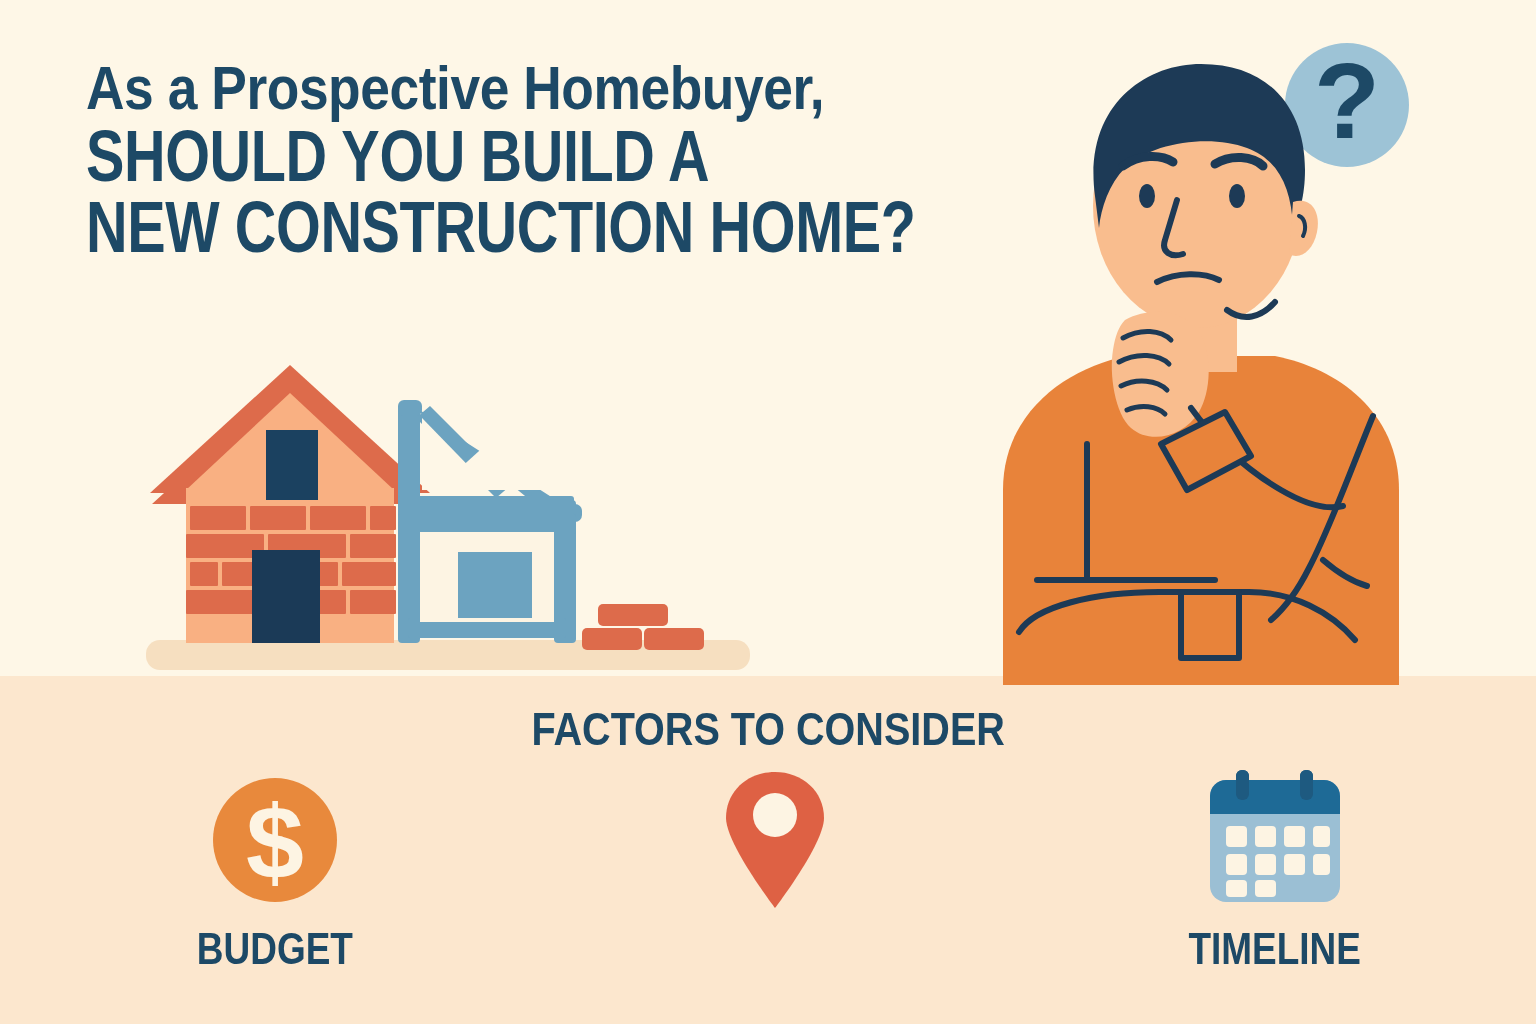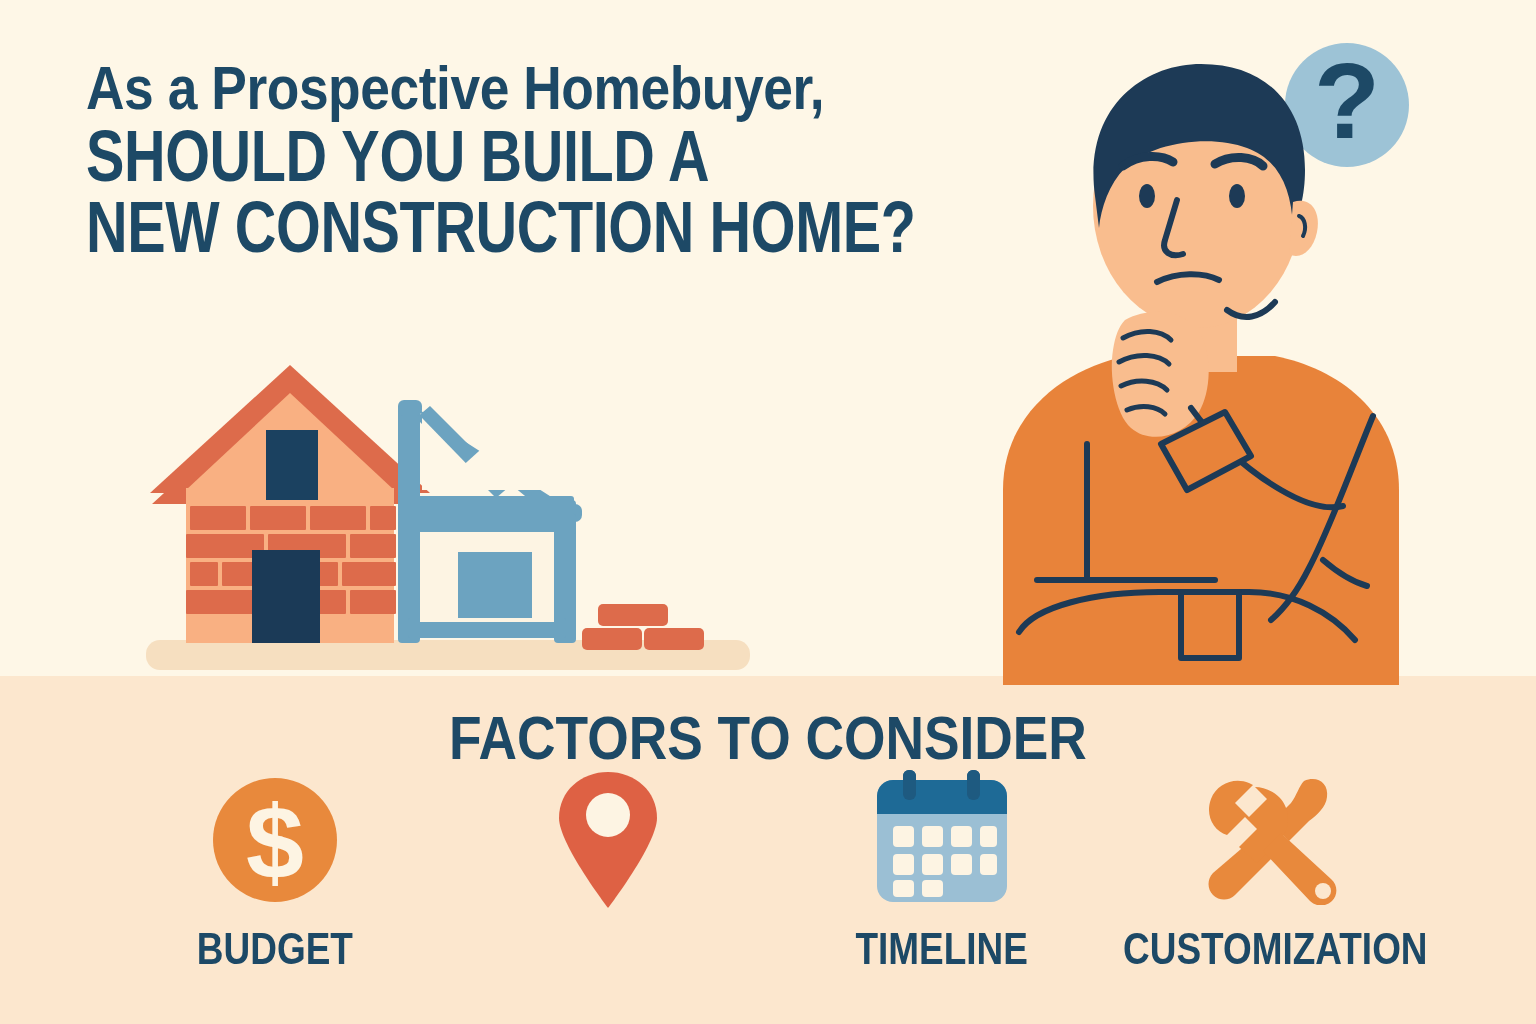--- a/index.html
+++ b/index.html
@@ -84,21 +84,21 @@
     height: 665px;
   }
 
   
   .factors-title {
     position: absolute;
     left: 0;
     top: 702px;
     width: 1536px;
     text-align: center;
-    font-size: 62px;
+    font-size: 46px;
     font-weight: bold;
     color: #1D4966;
     letter-spacing: 0px;
   }
   .factors-title span {
     display: inline-block;
     transform: scaleX(0.86);
   }
 
   .factors-row {
@@ -329,36 +329,16 @@
             <rect x="26" y="110" width="21" height="17" rx="4"></rect>
             <rect x="55" y="110" width="21" height="17" rx="4"></rect>
           </g>
         </svg>
       </div>
       <div class="factor-label">
         <span>TIMELINE</span>
       </div>
     </div>
 
-    <div class="factor">
-      <div class="factor-icon">
-        <svg width="140" height="130" viewBox="0 0 140 130" xmlns="http://www.w3.org/2000/svg">
-
-          <g fill="#E8893C">
-            <path d="M 99 6 C 112 0 124 8 122 22 C 121 32 112 40 104 46 L 84 66 L 66 48 L 86 28 C 92 20 94 11 99 6 Z"></path>
-            <path d="M 64 50 L 82 68 L 30 120 C 24 126 14 126 8 120 C 2 114 2 104 8 98 Z"></path>
-          </g>
-
-          <g fill="#E8893C">
-            <path d="M 44 8 C 30 2 12 8 6 24 C 0 40 8 56 22 60 L 40 42 L 52 54 L 34 72 L 52 88 L 74 66 C 86 54 86 34 74 22 C 68 16 58 12 50 12 L 62 24 L 44 42 L 30 28 L 48 10 Z"></path>
-            <path d="M 58 76 L 76 58 L 126 104 C 133 110 133 120 127 126 C 121 132 111 132 105 126 Z"></path>
-            <circle cx="118" cy="116" r="8" fill="#FCE7CE"></circle>
-          </g>
-        </svg>
-      </div>
-      <div class="factor-label">
-        <span>CUSTOMIZATION</span>
-      </div>
-    </div>
 
   </div>
 
 </div>
 
 </body></html>

